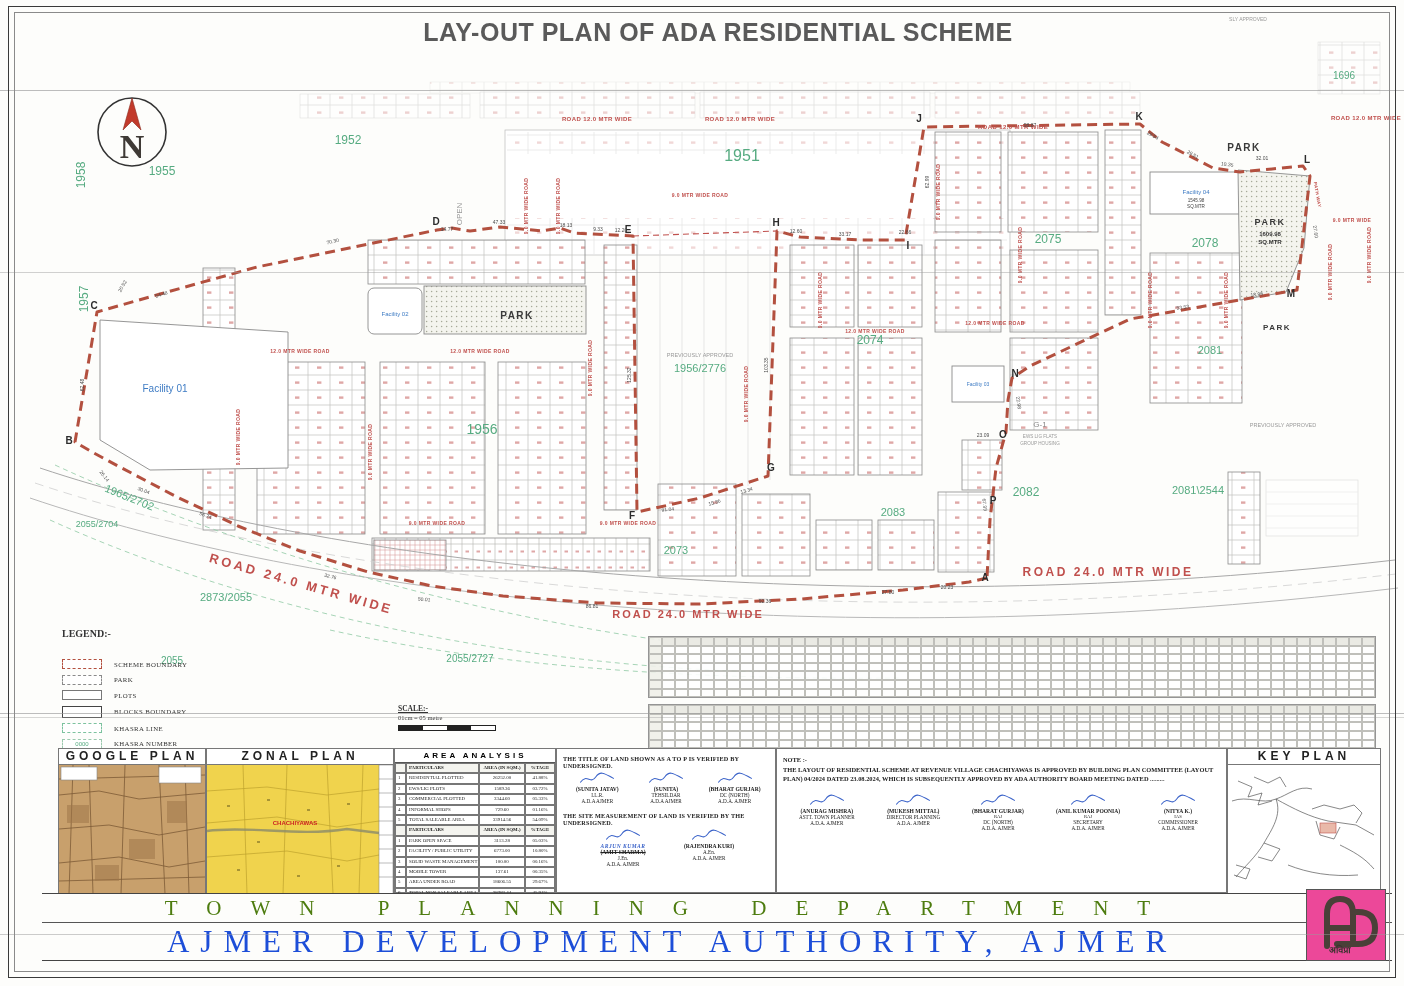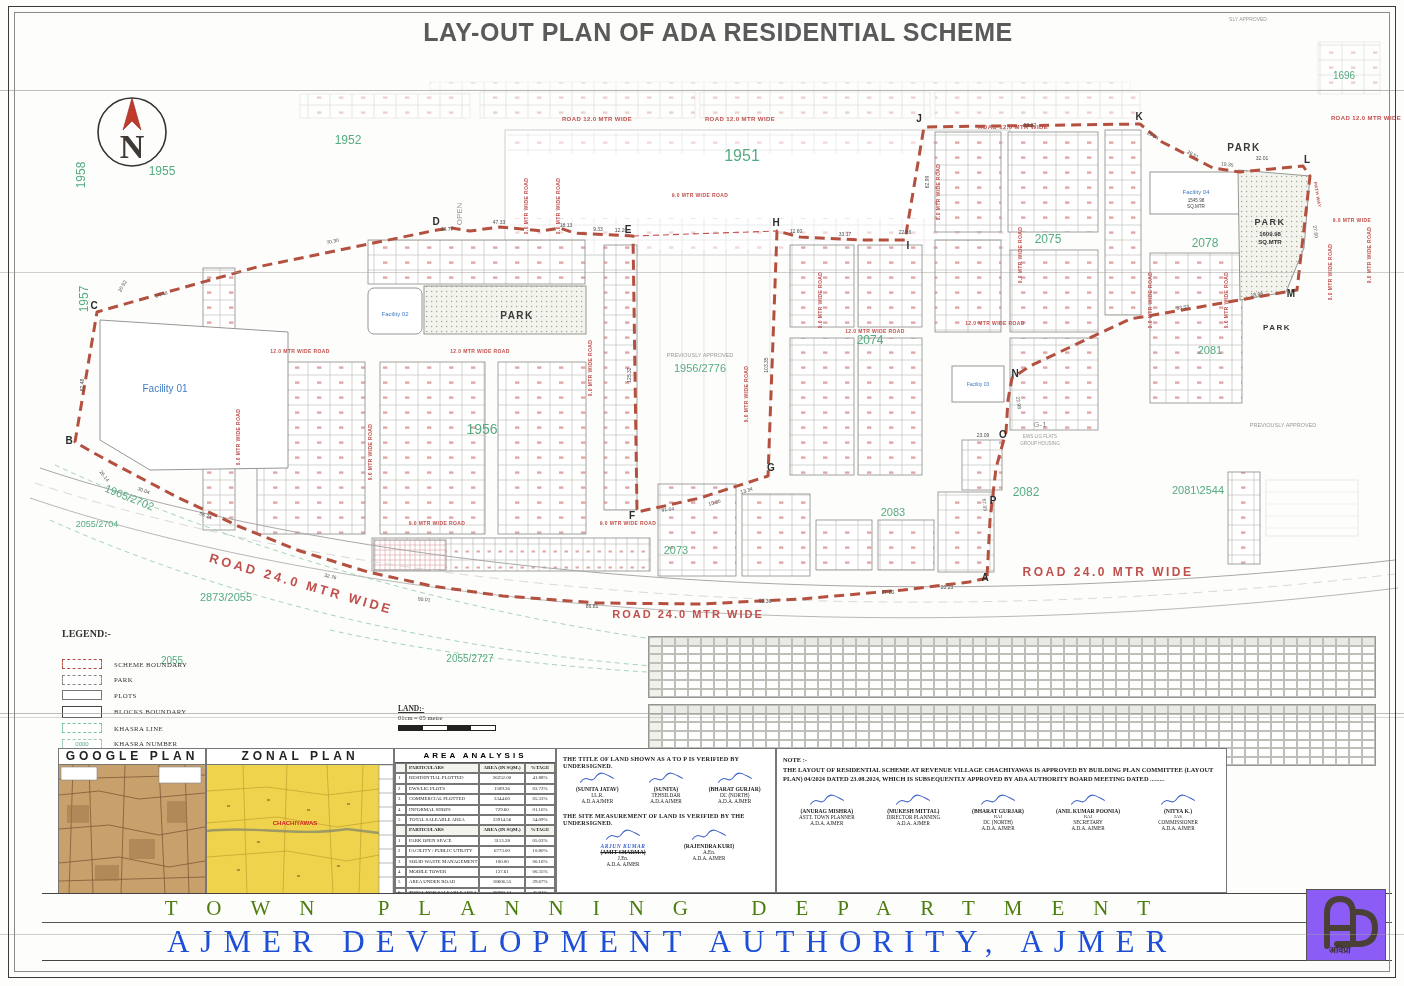--- a/index.html
+++ b/index.html
@@ -70,21 +70,21 @@
   .sig .rl{font-size:5.2px;}
   .sig .og{font-size:5.2px;}
   .note-txt{font-size:6.4px;font-weight:700;line-height:1.5;color:#222;}
   
   .footer{position:absolute;left:42px;top:893px;width:1350px;height:66px;z-index:8;
           border-top:1.2px solid #444;border-bottom:1.2px solid #444;background:#fdfdfb;}
   .f-dept{height:28px;line-height:28px;border-bottom:1px solid #555;text-align:center;
           font-family:"Liberation Serif",serif;font-size:21px;color:#4d7c0f;letter-spacing:29px;white-space:nowrap;overflow:hidden;padding-right:90px;}
   .f-auth{height:37px;line-height:37px;text-align:center;font-family:"Liberation Serif",serif;
           font-size:31px;color:#1d4ed8;letter-spacing:11px;white-space:nowrap;overflow:hidden;padding-right:90px;font-weight:500;}
-  .logo-box{position:absolute;right:6px;top:-5px;width:78px;height:70px;border:1px solid #555;background:#8b5cf6;}
+  .logo-box{position:absolute;right:6px;top:-5px;width:78px;height:70px;border:1px solid #555;background:#ec4899;}
   
   .north{position:absolute;left:94px;top:92px;z-index:5;}
 </style>
 </head>
 <body>
 
 <div class="sheet">
   <div class="frame-outer"></div>
   <div class="frame-inner"></div>
   <div class="scanline" style="top:90px"></div>
@@ -383,21 +383,21 @@
       <span class="lg-sw sw-khnum">0000</span>
       <span class="lg-lab">KHASRA NUMBER</span>
       </div>
     <div class="lg-row">
       <span class="lg-sw sw-path"></span>
       <span class="lg-lab">PATHWAY</span>
       </div>
   </div>
 
   <div class="scale">
-    <div class="sh">LAND:-</div>
+    <div class="sh">SCALE:-</div>
     <div class="st">01cm = 05 metre</div>
     <div class="scalebar">
         <i></i>
         <i></i>
         <i></i>
         <i></i>
       </div>
   </div>
 
   <div class="sched-wrap">
@@ -1448,20 +1448,42 @@
             </svg>
             <div class="nm">(NITYA K.)</div>
             <div class="ex">IAS</div>
             <div class="rl">COMMISSIONER</div>
             <div class="og">A.D.A. AJMER</div>
           </div>
         </div>
     </div>
   </div>
 
+  <div class="panel" style="left:1227px;width:154px;">
+    <div class="p-head">KEY PLAN</div>
+    <div class="p-body">
+      <svg width="152" height="129" viewBox="0 0 152 129">
+        <rect width="152" height="129" fill="#fff"></rect>
+        <g stroke="#555" stroke-width="0.7" fill="none">
+          <path d="M4,36 C20,30 34,40 48,34 C60,30 70,20 84,24"></path>
+          <path d="M10,16 L24,22 L20,32 L34,28 L30,40 L44,36"></path>
+          <path d="M26,12 L40,18 L52,12 L58,22"></path>
+          <path d="M48,34 C54,50 44,64 36,78 C28,92 16,102 8,112"></path>
+          <path d="M48,34 C66,44 82,52 100,56 L128,60 L146,70"></path>
+          <path d="M84,44 L96,40 L112,44 L126,40 L134,48 L128,58"></path>
+          <path d="M88,56 L92,70 L106,74 L112,62"></path>
+          <path d="M36,78 L52,84 L44,96 L30,92"></path>
+          <path d="M8,100 L22,104 L18,114 L6,110"></path>
+          <path d="M112,80 C124,86 136,92 146,104"></path>
+          <path d="M60,100 C80,108 104,112 130,110"></path>
+        </g>
+        <rect x="92" y="58" width="16" height="10" fill="#e9b9a9" stroke="#c0504d" stroke-width="0.6"></rect>
+      </svg>
+    </div>
+  </div>
 
   <div class="footer">
     <div class="f-dept">TOWN PLANNING DEPARTMENT</div>
     <div class="f-auth">AJMER DEVELOPMENT AUTHORITY, AJMER</div>
     <div class="logo-box">
       <svg width="76" height="68" viewBox="0 0 76 68">
         <g fill="none" stroke="#4a4038" stroke-width="6" stroke-linecap="round">
           <path d="M20,56 V24 Q20,9 33,9 Q46,9 46,24 V50"></path>
           <path d="M46,22 H51 Q68,22 68,38 Q68,54 51,54 H30"></path>
           <path d="M20,38 H44"></path>

